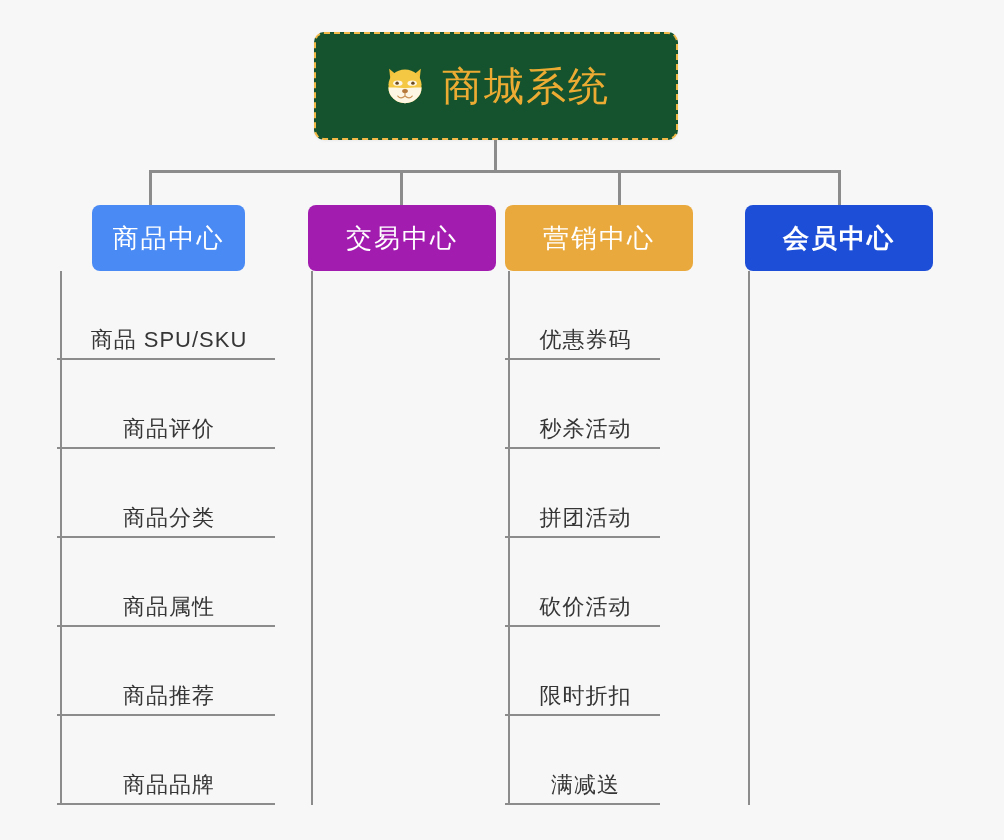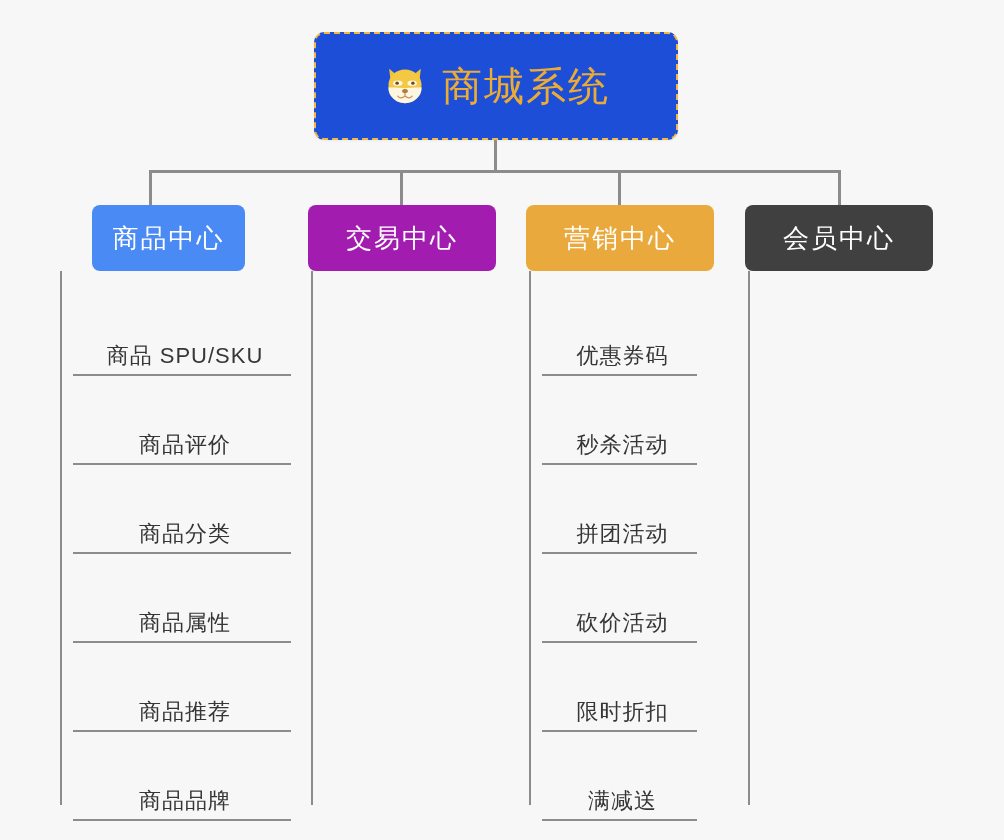--- a/index.html
+++ b/index.html
@@ -22,21 +22,21 @@
   }
 
   
   .root-node {
     position: absolute;
     left: 314px;
     top: 32px;
     width: 364px;
     height: 108px;
     box-sizing: border-box;
-    background: #1d4ed8;
+    background: #14532d;
     border: 2px dashed #f2b845;
     border-radius: 10px;
     display: flex;
     align-items: center;
     justify-content: center;
     gap: 14px;
     box-shadow: 0 1px 3px rgba(0,0,0,0.05);
   }
   .root-emoji {
     font-size: 42px;
@@ -82,21 +82,21 @@
   }
   .branch-stem {
     position: absolute;
     left: 3px;
     top: 66px;
     width: 2px;
     background: #8c8c8c;
   }
   .leaf-list {
     position: relative;
-    margin: 16px;
+    margin: 0;
     padding: 0;
     list-style: none;
   }
   .leaf-item {
     position: relative;
     height: 89px;
     box-sizing: border-box;
     border-bottom: 2px solid #8c8c8c;
     display: flex;
     align-items: flex-end;
@@ -107,21 +107,21 @@
     font-size: 22px;
     color: #363636;
     letter-spacing: 1px;
     white-space: nowrap;
     line-height: 1.1;
   }
 
   
   #branch-0 { left: 57px; }
   #branch-1 { left: 308px; }
-  #branch-2 { left: 526px; }
+  #branch-2 { left: 505px; }
   #branch-3 { left: 745px; }
 
   
   #branch-0 .leaf-item { width: 218px; }
   #branch-1 .leaf-item { width: 155px; }
   #branch-2 .leaf-item { width: 155px; }
   #branch-3 .leaf-item { width: 155px; }
 </style>
 </head>
 <body>
@@ -211,19 +211,19 @@
       <li class="leaf-item">
           <span class="leaf-label">限时折扣</span>
         </li>
       <li class="leaf-item">
           <span class="leaf-label">满减送</span>
         </li>
     </ul>
   </div>
 
   <div class="branch" id="branch-3">
-    <div class="branch-header" style="background:#404040;">
+    <div class="branch-header" style="background:#1d4ed8;font-weight:bold;">
       <span>会员中心</span>
     </div>
     <div class="branch-stem" style="height:534px;"></div>
   </div>
 
 </div>
 
 </body></html>

